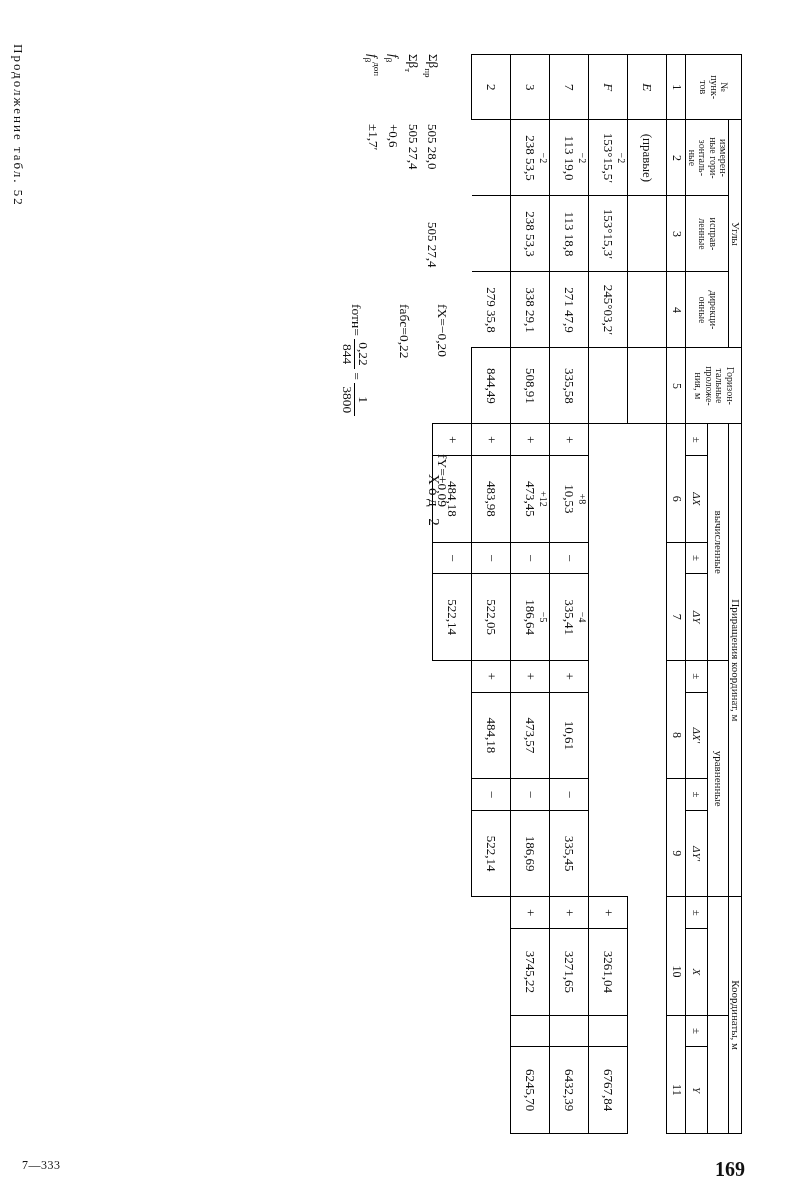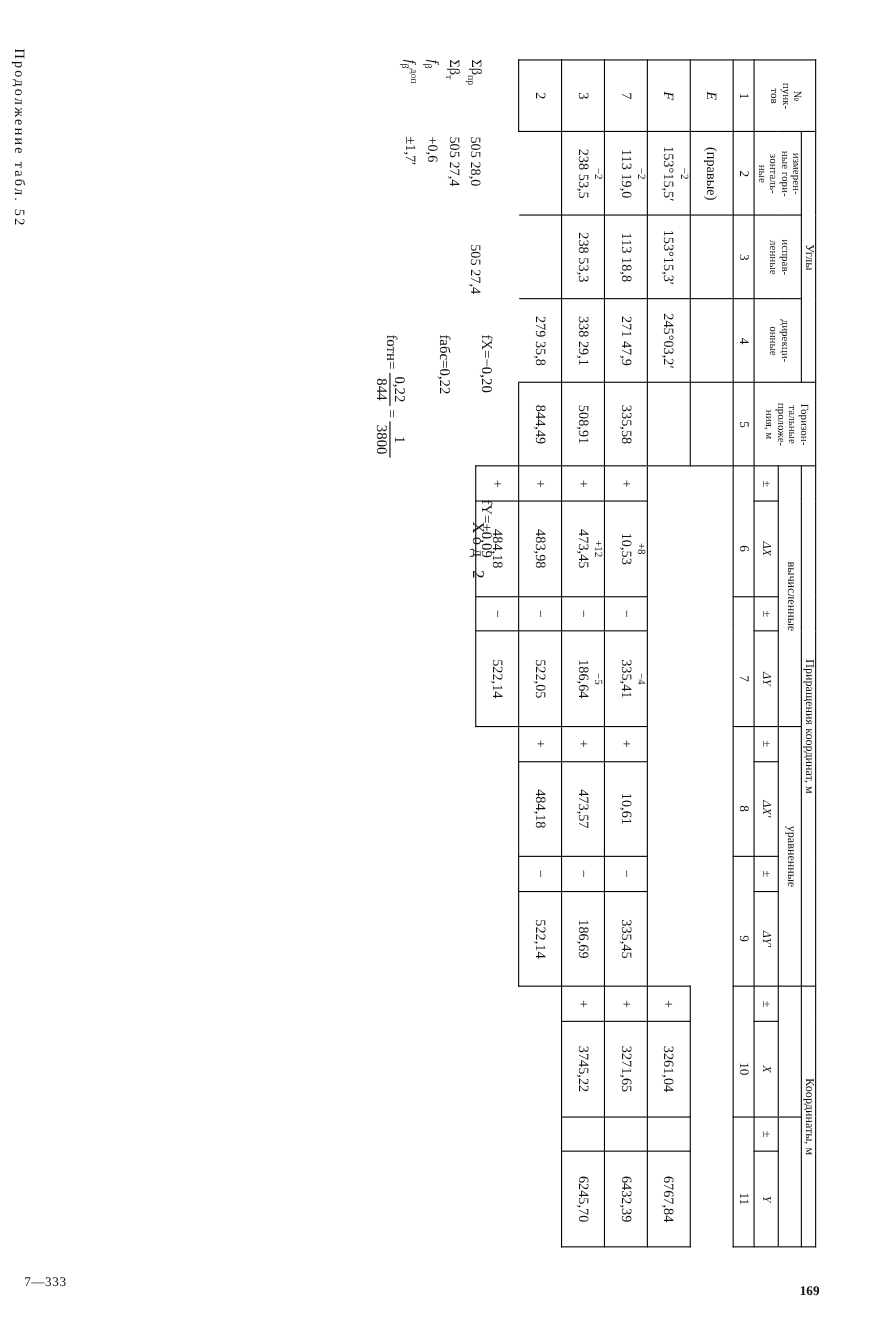--- a/index.html
+++ b/index.html
@@ -40,21 +40,21 @@
     position: absolute;
     left: 22px;
     bottom: 26px;
     font-size: 12px;
     letter-spacing: 0.5px;
   }
   .pageno {
     position: absolute;
     right: 62px;
     bottom: 18px;
-    font-size: 12px;
+    font-size: 20px;
     font-weight: bold;
   }
 
   
   #tablewrap {
     position: absolute;
     left: 742px;
     top: 54px;
     width: 1080px;   
     height: 690px;   

